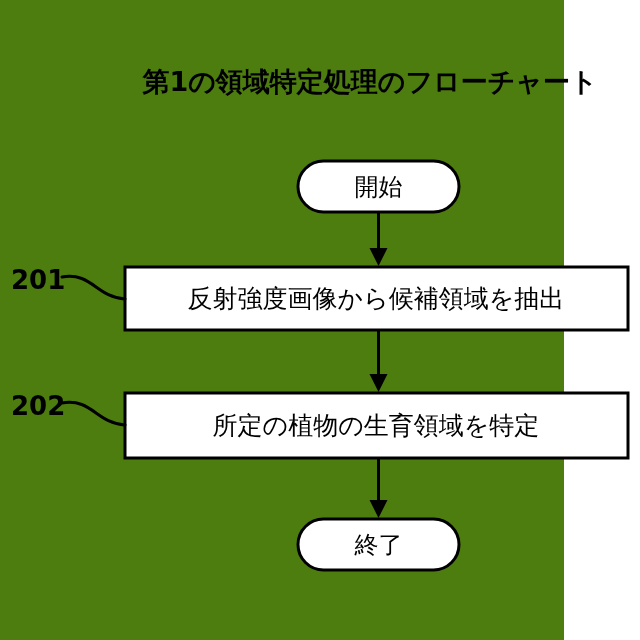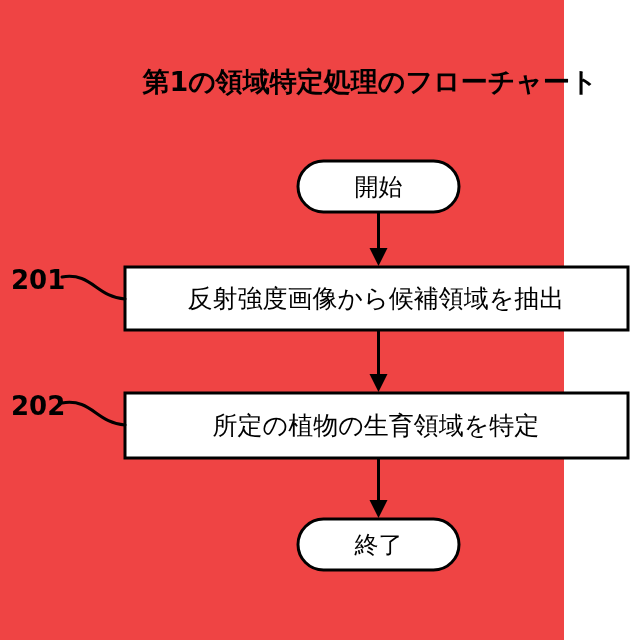--- a/index.html
+++ b/index.html
@@ -12,21 +12,21 @@
     width: 640px;
     height: 640px;
     overflow: hidden;
     font-family: "DejaVu Sans", "Liberation Sans", sans-serif;
     color: #000000;
   }
   #figure-root {
     position: relative;
     width: 564px;
     height: 640px;
-    background: #ef4444;
+    background: #4d7c0f;
   }
   #figure-svg {
     position: absolute;
     left: 0;
     top: 0;
     width: 640px;
     height: 640px;
     display: block;
   }
   .fig-title {

